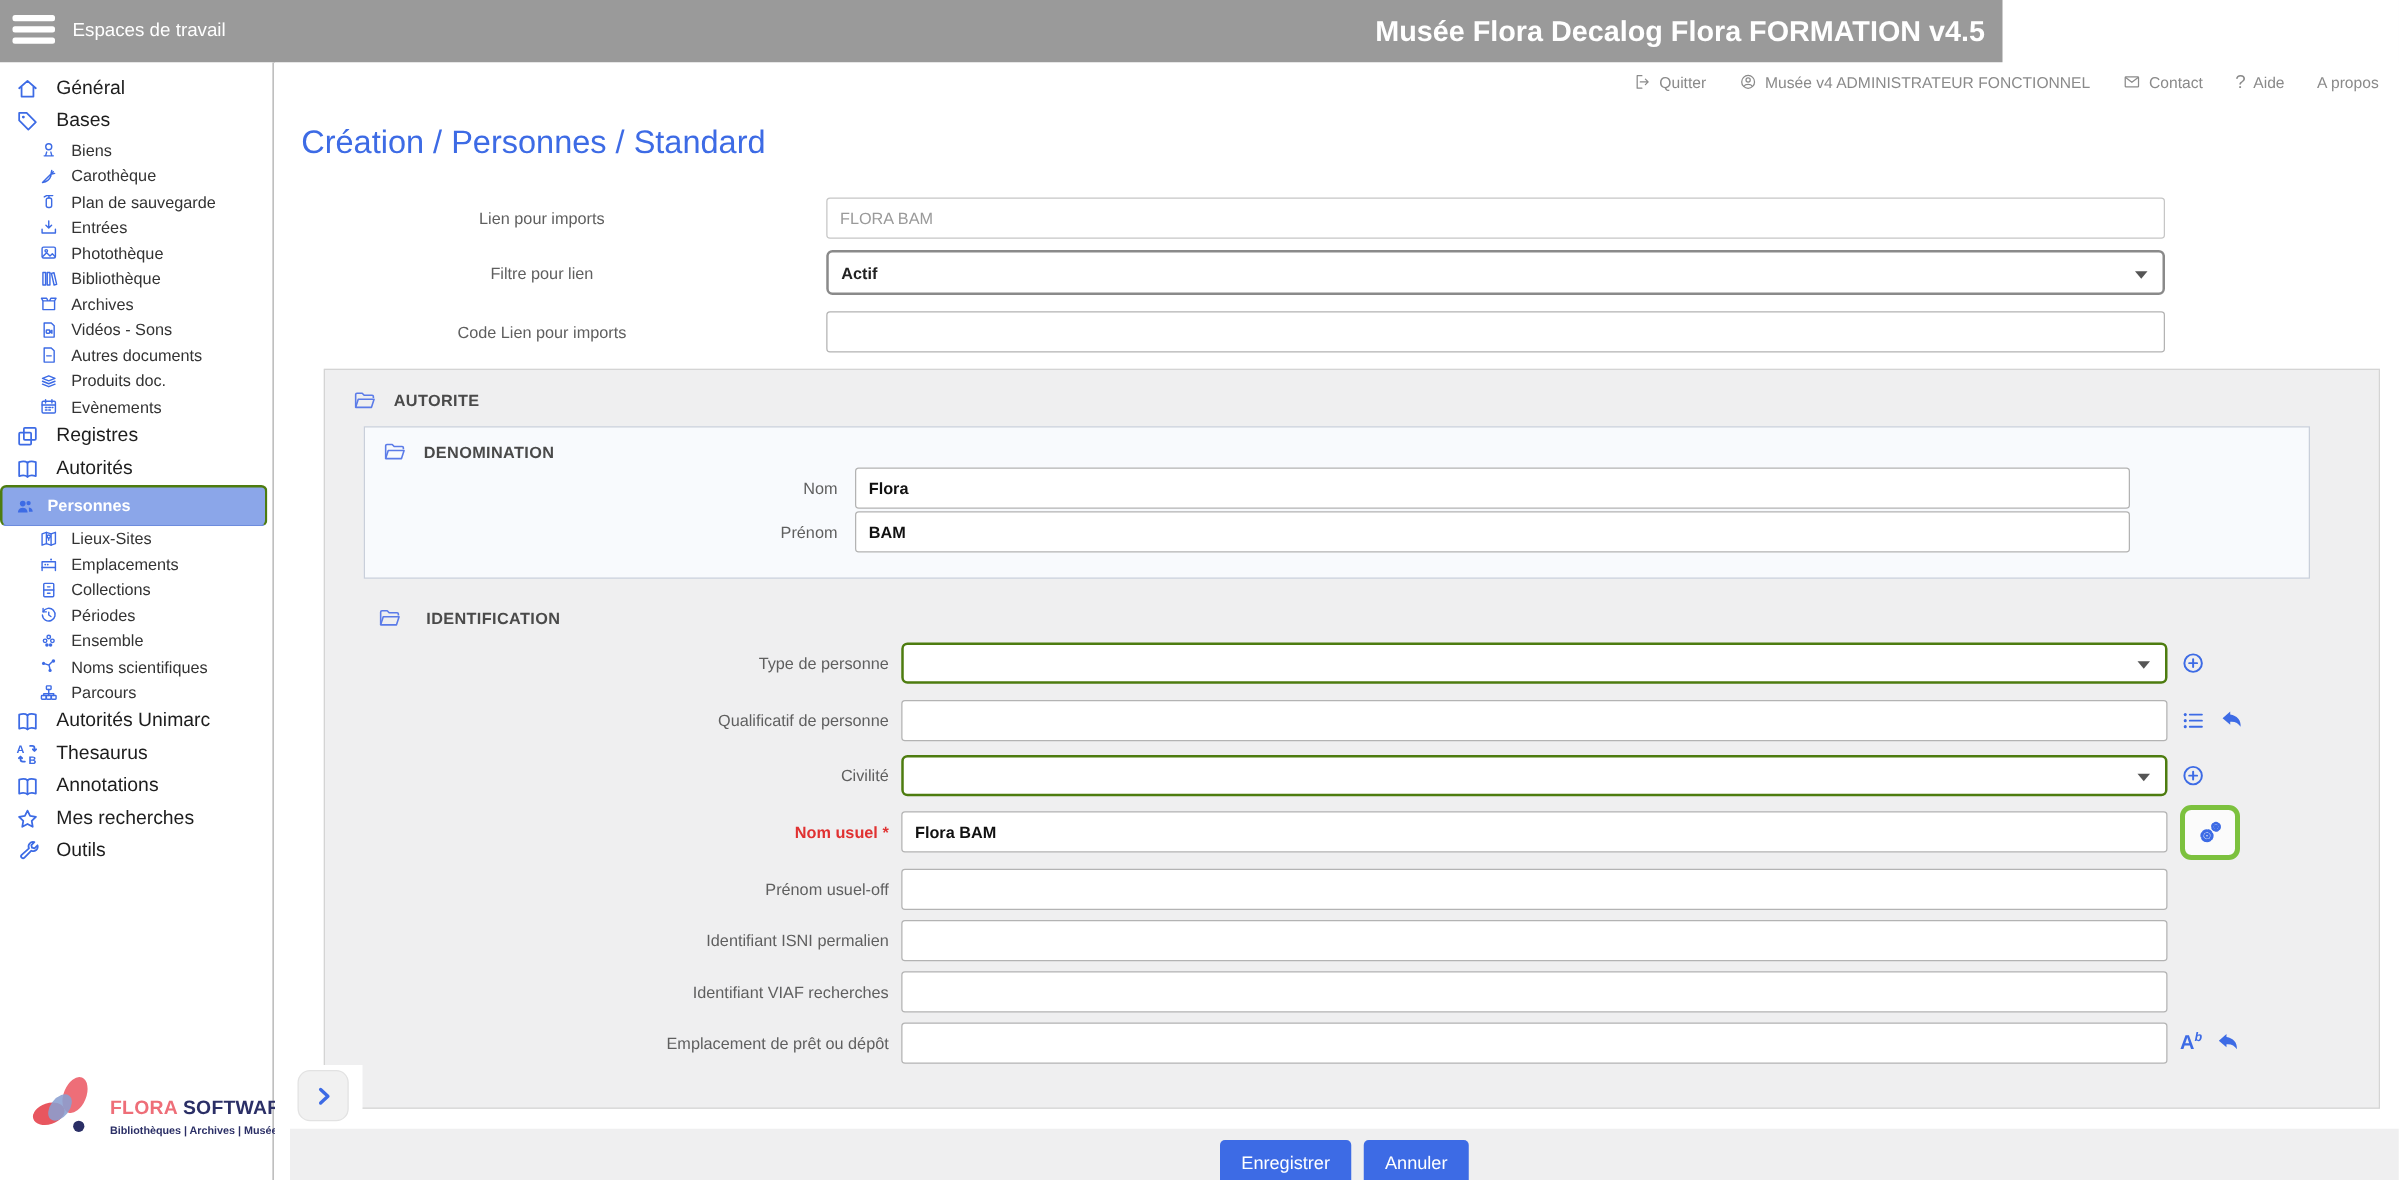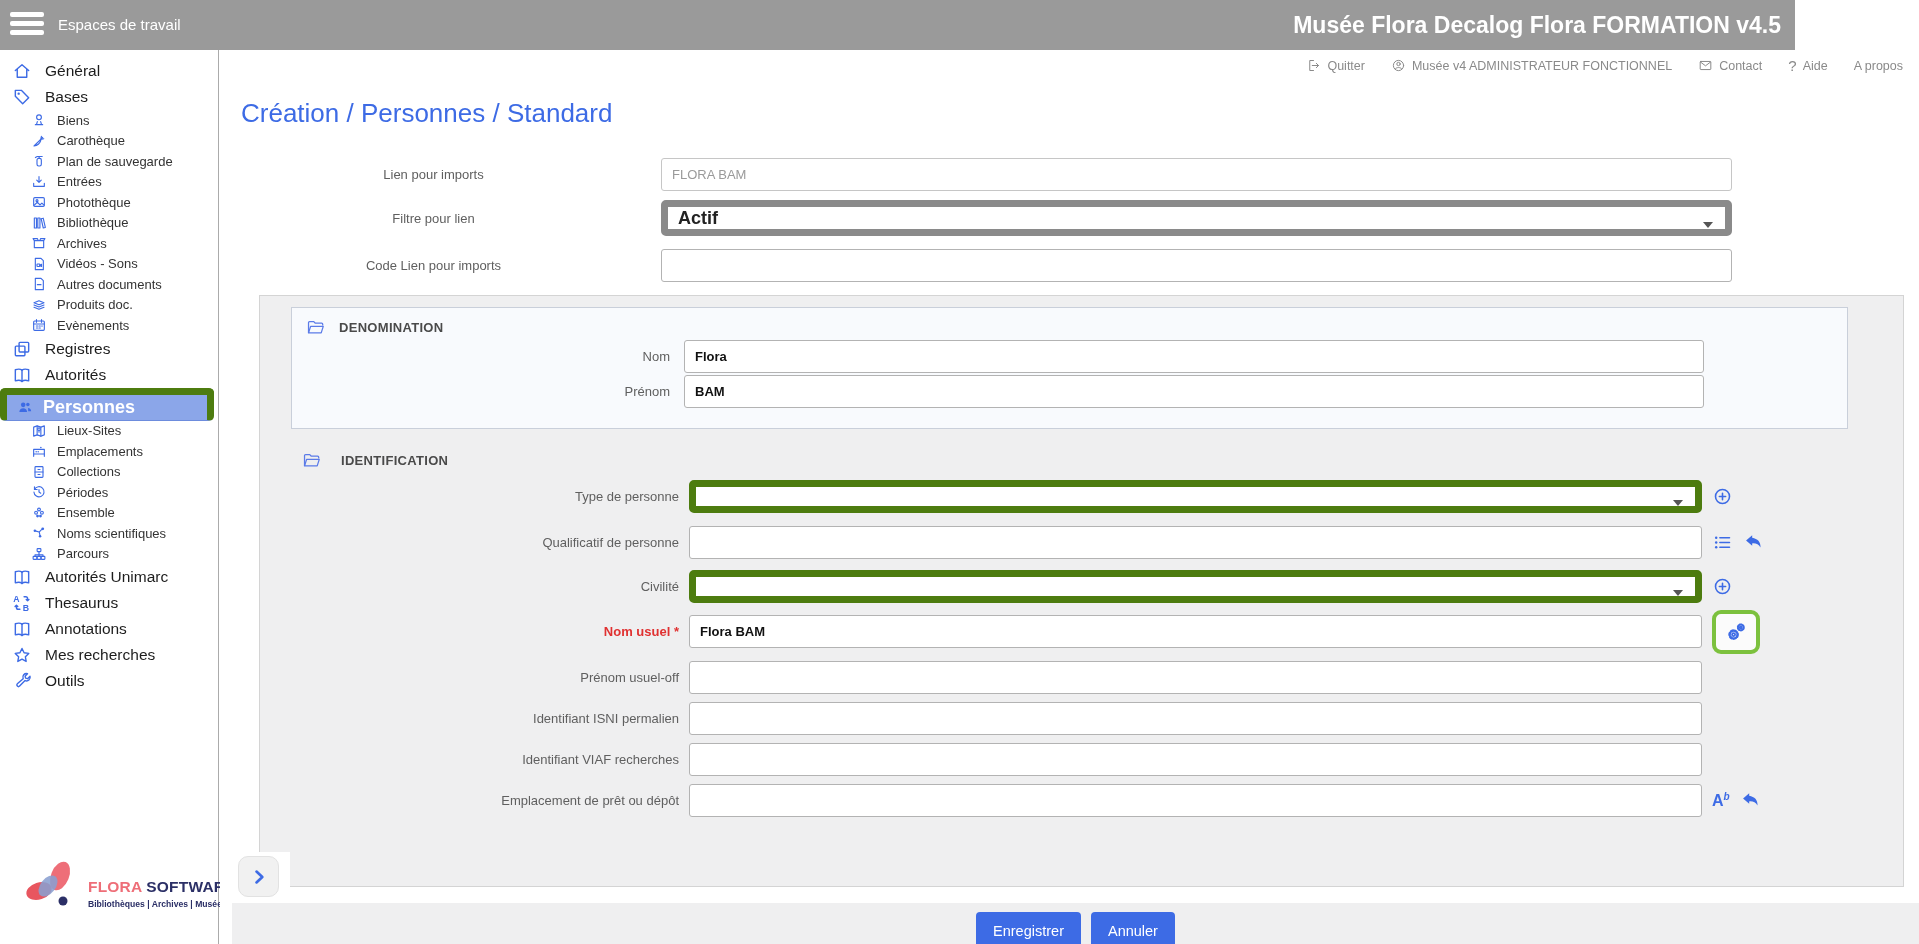--- a/index.html
+++ b/index.html
@@ -4,21 +4,21 @@
 <style>
   * { margin:0; padding:0; box-sizing:border-box; }
   html,body { width:1919px; height:944px; overflow:hidden; background:#fff;
     font-family:"Liberation Sans", sans-serif; }
   svg { display:block; }
   .icn svg { stroke:#3d6be5; fill:none; stroke-width:1.7; stroke-linecap:round; stroke-linejoin:round; }
   .icn svg .f { fill:#3d6be5; stroke:none; }
   .icn svg .t { fill:#3d6be5; stroke:none; font-family:"Liberation Sans",sans-serif; }
 
   
-  .topbar { position:absolute; left:0; top:0; width:1795px; height:50px; background:#9a9a9a; }
+  .topbar { position:absolute; left:0; top:0; width:1602px; height:50px; background:#9a9a9a; }
   .burger { position:absolute; left:10px; top:12px; width:34px; height:26px; cursor:pointer; }
   .burger span { display:block; height:4.5px; background:#fff; border-radius:2px; margin-bottom:4.5px; }
   .workspace { position:absolute; left:58px; top:0; line-height:50px; color:#fff; font-size:15px; }
   .apptitle { position:absolute; right:14px; top:0; line-height:50px; color:#fff; font-size:23px; font-weight:bold; }
 
   
   .sidebar { position:absolute; left:0; top:50px; width:219px; height:894px; background:#fff;
     border-right:1px solid #ababab; padding-top:8px; }
   .nav1, .nav2 { display:flex; align-items:center; cursor:pointer; }
   .nav1 { height:26px; padding-left:12px; gap:13px; font-size:15.5px; color:#1d1d1d; }
@@ -40,40 +40,40 @@
   .utilitem { display:flex; align-items:center; gap:6px; cursor:pointer; }
   .utilitem svg { stroke:#8a8a8a; fill:none; stroke-width:1.6; stroke-linecap:round; stroke-linejoin:round; width:15px; height:15px; }
   .qmark { font-size:15px; }
   .pagetitle { position:absolute; left:21px; top:48px; font-size:26px; color:#3d6be5; }
 
   .tfrow { position:absolute; left:0; display:flex; align-items:center; }
   .tfrow label { width:441px; text-align:center; padding-right:14px; color:#5f5f5f; font-size:13px; }
   .inp { background:#fff; border:1px solid #b3b3b3; border-radius:3px; height:33px;
     padding:0 10px; font-size:13px; color:#111; font-weight:bold; font-family:inherit; }
   .inp.ghost { color:#9a9a9a; font-weight:normal; border-color:#c6c6c6; }
-  .sel { position:relative; background:#fff; border:7px solid #4d7c0f; border-radius:5px; height:33px;
-    display:flex; align-items:center; padding:0 30px 0 10px; font-size:18px; color:#222; font-weight:bold; cursor:pointer; }
+  .sel { position:relative; background:#fff; border:2px solid #4d7c0f; border-radius:5px; height:33px;
+    display:flex; align-items:center; padding:0 30px 0 10px; font-size:13px; color:#222; font-weight:bold; cursor:pointer; }
   .caret { position:absolute; right:12px; top:13px; width:0; height:0;
     border-left:5px solid transparent; border-right:5px solid transparent; border-top:6px solid #555; }
 
   
   .panel { position:absolute; left:39px; top:245px; width:1645px; height:592px;
     background:#efeff0; border:1px solid #d4d4d4; }
   .sechead { display:flex; align-items:center; gap:14px; font-weight:bold; font-size:13px;
     color:#4a4a4a; letter-spacing:.3px; }
   .sechead svg { width:19px; height:19px; stroke:#5b7be8; fill:none; stroke-width:1.6; stroke-linejoin:round; }
   .autorite-head { padding:15px 0 0 22px; }
   .denombox { position:relative; margin:11px 0 0 31px; width:1557px; height:122px;
     background:#f8fafd; border:1px solid #c9cfda; }
   .denom-head { padding:10px 0 0 14px; }
   .denrow { position:absolute; display:flex; align-items:center; }
   .denrow label { width:392px; text-align:right; padding-right:14px; color:#5f5f5f; font-size:13px; }
   .denrow .inp { width:1020px; }
   .ident-head { margin:22px 0 0 42px;gap:20px; }
-  .idrows { margin-top:10px; }
+  .idrows { margin-top:10px;padding-left:32px; }
   .idrow { display:flex; align-items:center; height:33px; margin-bottom:8px; position:relative; }
   .idrow > label { width:429px; text-align:right; padding-right:10px; color:#5f5f5f; font-size:13px; }
   .idrow > label.req { color:#e03131; font-weight:bold; }
   .idrow .inp, .idrow .sel { width:1013px; }
   .acticons { display:flex; align-items:center; margin-left:10px; gap:10px; }
   .acticons svg { width:21px; height:21px; stroke:#3d6be5; fill:none; stroke-width:1.8; stroke-linecap:round; stroke-linejoin:round; }
   .acticons svg .f { fill:#3d6be5; stroke:none; }
   .ab-glyph { color:#3d6be5; font-weight:bold; font-size:16px; line-height:1; }
   .ab-glyph sup { font-size:10px; font-style:italic; }
   .gearbtn { width:48px; height:44px; border:4px solid #7cc13e; border-radius:9px; background:#fbfbfb;
@@ -458,20 +458,27 @@
     </div>
   </div>
 
   <div class="tfrow" style="top:199px;">
     <label>Code Lien pour imports</label>
     <input class="inp" style="width: 1071px;" value="">
   </div>
 
   <div class="panel">
 
+    <div class="sechead autorite-head">
+      <svg viewBox="0 0 24 24">
+          <path d="M3.2 18.8V5.8a1.3 1.3 0 0 1 1.3-1.3h5.3l2 2.1h8a1.3 1.3 0 0 1 1.3 1.3v1.5"></path>
+          <path d="M3.2 18.8l2.6-8.2h16l-2.6 8.2z"></path>
+        </svg>
+      <span>AUTORITE</span>
+    </div>
 
     <div class="denombox">
       <div class="sechead denom-head">
         <svg viewBox="0 0 24 24">
             <path d="M3.2 18.8V5.8a1.3 1.3 0 0 1 1.3-1.3h5.3l2 2.1h8a1.3 1.3 0 0 1 1.3 1.3v1.5"></path>
             <path d="M3.2 18.8l2.6-8.2h16l-2.6 8.2z"></path>
           </svg>
         <span>DENOMINATION</span>
       </div>
       <div class="denrow" style="top:32px;">

